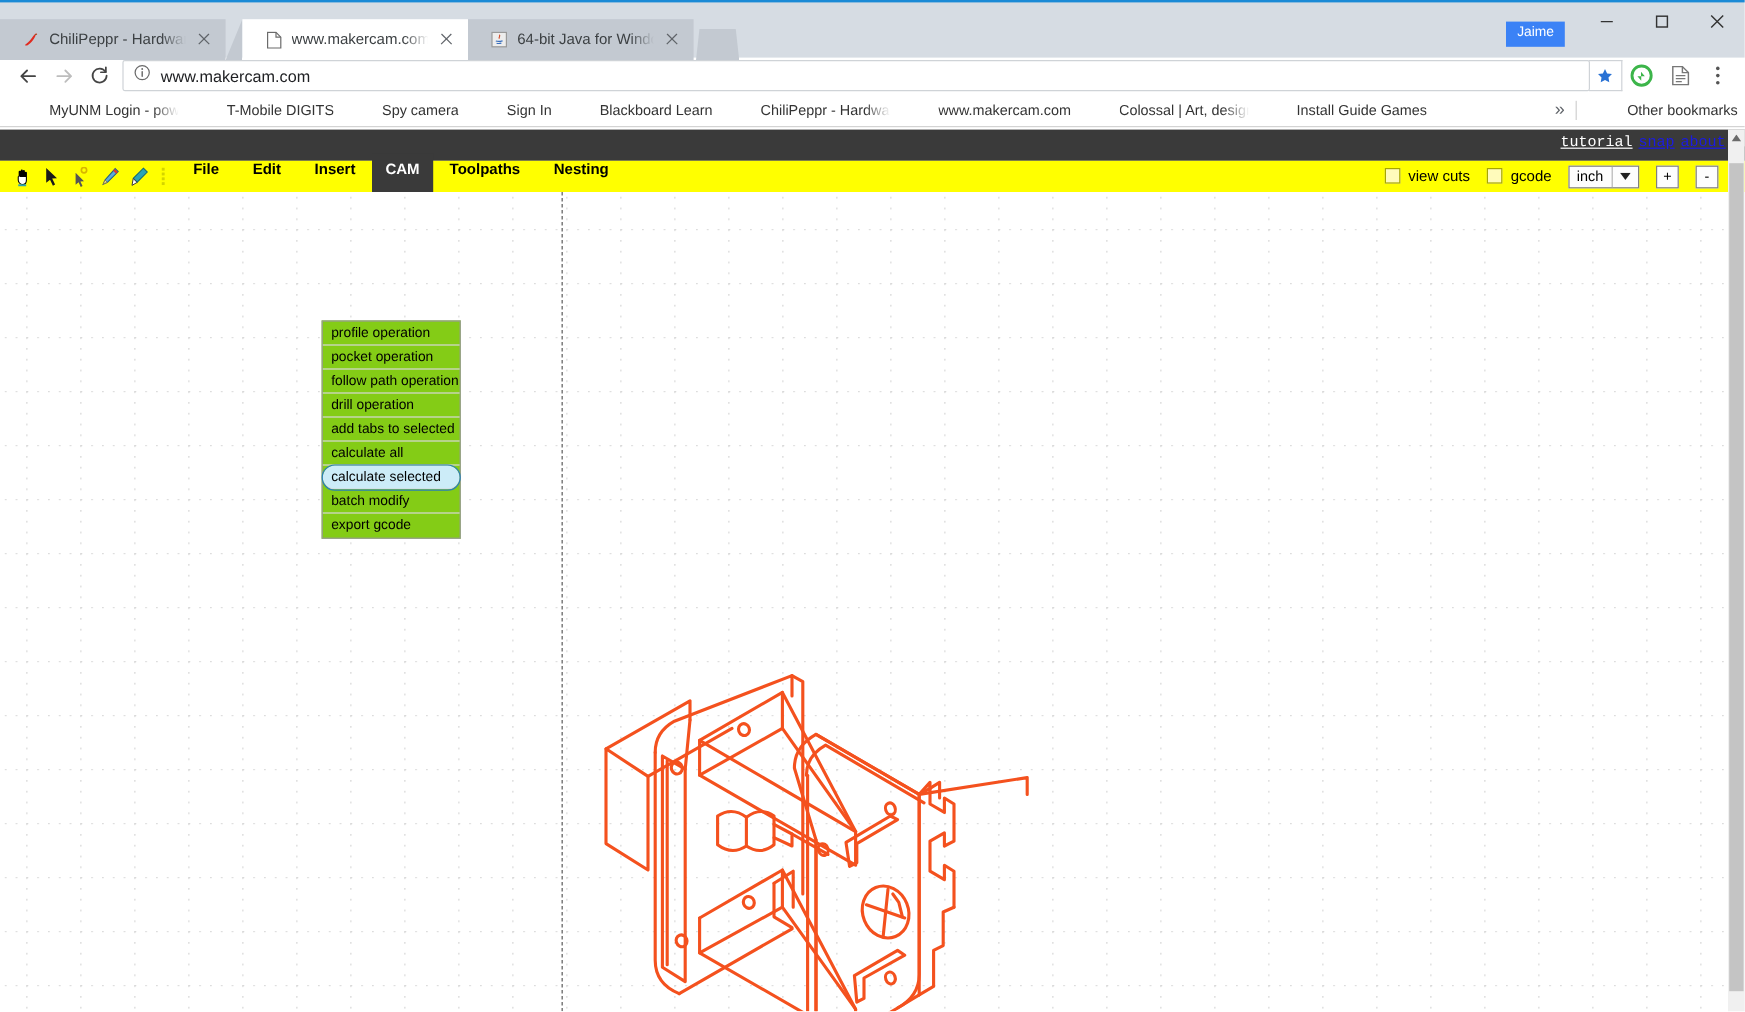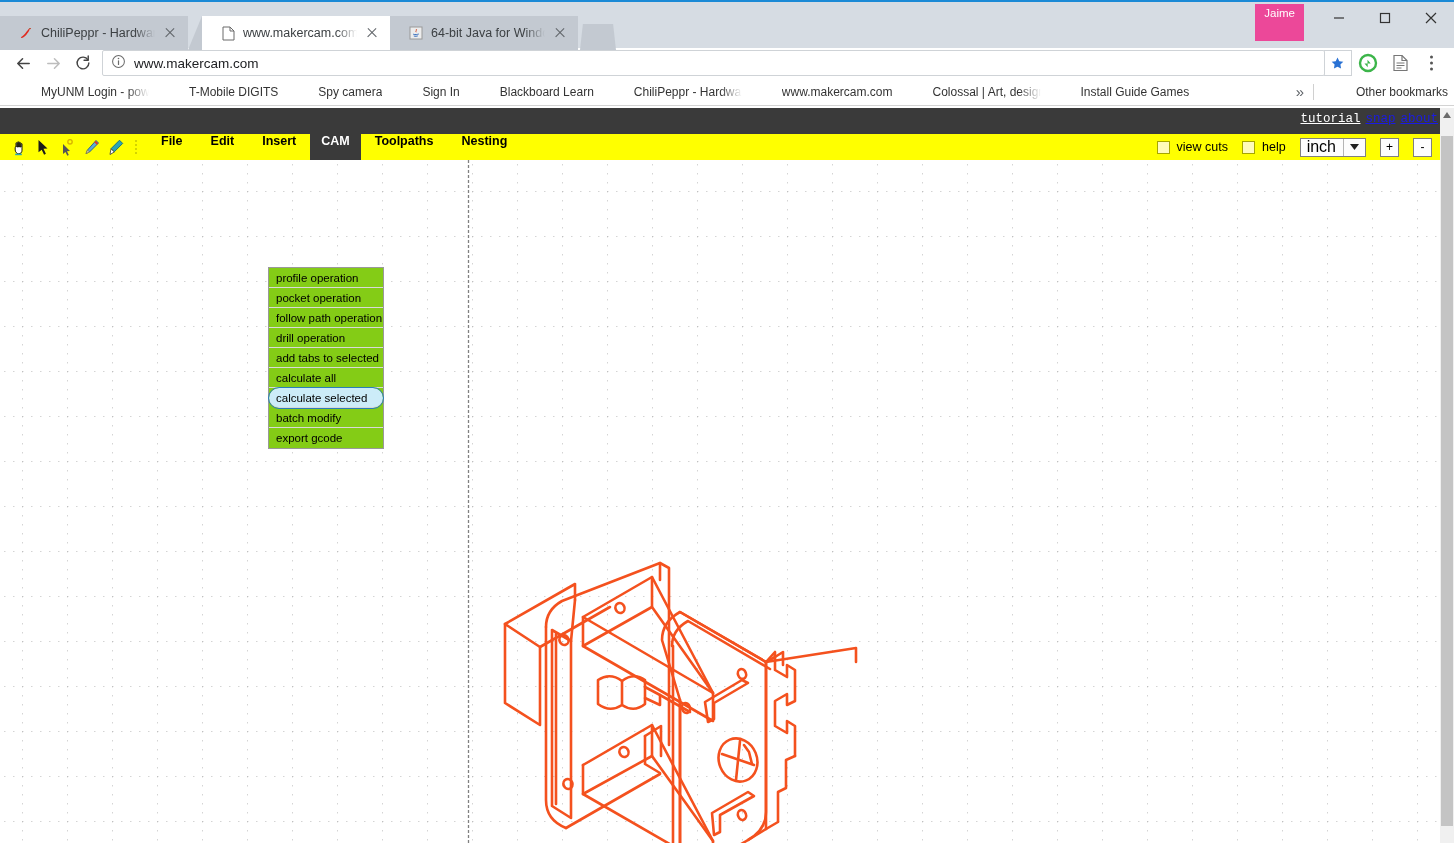--- a/index.html
+++ b/index.html
@@ -40,22 +40,22 @@
   .tab .closex::before { transform: rotate(45deg); }
   .tab .closex::after  { transform: rotate(-45deg); }
   .tab-slant { width: 14px; height: 34px; background: #c3c9d1;
     clip-path: polygon(100% 0, 100% 100%, 0 100%); }
   .newtab-stub { width: 36px; height: 26px; background: #c3c9d1; margin-left: 2px;
     clip-path: polygon(8% 0, 92% 0, 100% 100%, 0 100%); align-self: flex-end; }
 
   .win-controls { position: absolute; right: 0; top: 0; height: 32px; display: flex; }
   .win-btn { width: 46px; height: 32px; display: flex; align-items: center; justify-content: center; }
   .user-chip {
-    position: absolute; right: 150px; top: 2px; height: 37px; padding: 0 9px;
-    background: #ec4899; color: #ffffff; font-size: 11.5px; line-height: 19px;
+    position: absolute; right: 150px; top: 16px; height: 21px; padding: 0 9px;
+    background: #3b82f6; color: #ffffff; font-size: 11.5px; line-height: 19px;
   }
 
   .navbar { height: 30px; background: #ffffff; display: flex; align-items: center; padding: 0 8px; }
   .nav-ico { width: 30px; height: 28px; display: flex; align-items: center; justify-content: center; }
   .omnibox {
     flex: 1 1 auto; height: 26px; border: 1px solid #cfd3d7; border-radius: 2px;
     display: flex; align-items: center; padding: 0 8px; margin: 0 6px 0 4px; gap: 8px;
   }
   .omnibox .url { font-size: 13.5px; color: #202124; }
   .star-btn { width: 28px; height: 26px; border: 1px solid #cfd3d7; border-left: none;
@@ -88,24 +88,24 @@
   .tool-icons { display: flex; align-items: center; gap: 7px; padding-left: 11px; }
   .tool-ico { width: 17px; height: 18px; display: flex; align-items: center; justify-content: center; }
   .grip { width: 4px; height: 16px; margin: 0 9px 0 10px;
     background-image: radial-gradient(#d4d400 40%, transparent 41%);
     background-size: 4px 4px; }
   .menu { display: flex; align-items: center; height: 26px; }
   .menu-item { font-size: 12.5px; color: #000; padding: 0 14px; height: 38px;
     line-height: 26px; font-weight: bold; }
   .menu-item.open { background: #3a3a3a; color: #ffffff; padding: 0 11px; }
   .toolbar-right { position: absolute; right: 22px; display: flex; align-items: center; gap: 14px; }
-  .tb-check { display: flex; align-items: center; gap: 7px; font-size: 12.5px; color: #000; }
+  .tb-check { display: flex; gap: 7px; font-size: 12.5px; color: #000; }
   .cbox { width: 13px; height: 13px; background: #fffbbb; border: 1px solid #a6a600; }
   .unit-select { display: flex; align-items: center; height: 19px; border: 1px solid #808080;
-    background: #fdfdfd; font-size: 16px; }
+    background: #fdfdfd; font-size: 12px; }
   .unit-select .val { padding: 0 7px 0 6px; }
   .unit-select .arrow { width: 22px; height: 17px; border-left: 1px solid #b5b5b5;
     display: flex; align-items: center; justify-content: center; }
   .sq-btn { width: 19px; height: 19px; border: 1px solid #808080; background: #fdfdfd;
     font-size: 12px; display: flex; align-items: center; justify-content: center; }
 
   
   .dropdown { position: absolute; left: 268px; top: 159px; width: 116px; z-index: 50;
     background: #84cc16; border: 1px solid #999999; }
   .dd-item { height: 20px; line-height: 20px; font-size: 11.5px; color: #000;
@@ -404,21 +404,21 @@
         <div class="menu-item">Nesting</div>
       </div>
 
       <div class="toolbar-right">
         <label class="tb-check">
           <span class="cbox"></span>
           <span>view cuts</span>
         </label>
         <label class="tb-check">
           <span class="cbox"></span>
-          <span>help</span>
+          <span>gcode</span>
         </label>
         <div class="unit-select">
           <span class="val">inch</span>
           <span class="arrow">
             <svg width="9" height="6" viewBox="0 0 9 6">
                 <path d="M0 0h9L4.5 6z" fill="#222"></path>
               </svg>
           </span>
         </div>
         <div class="sq-btn">+</div>

